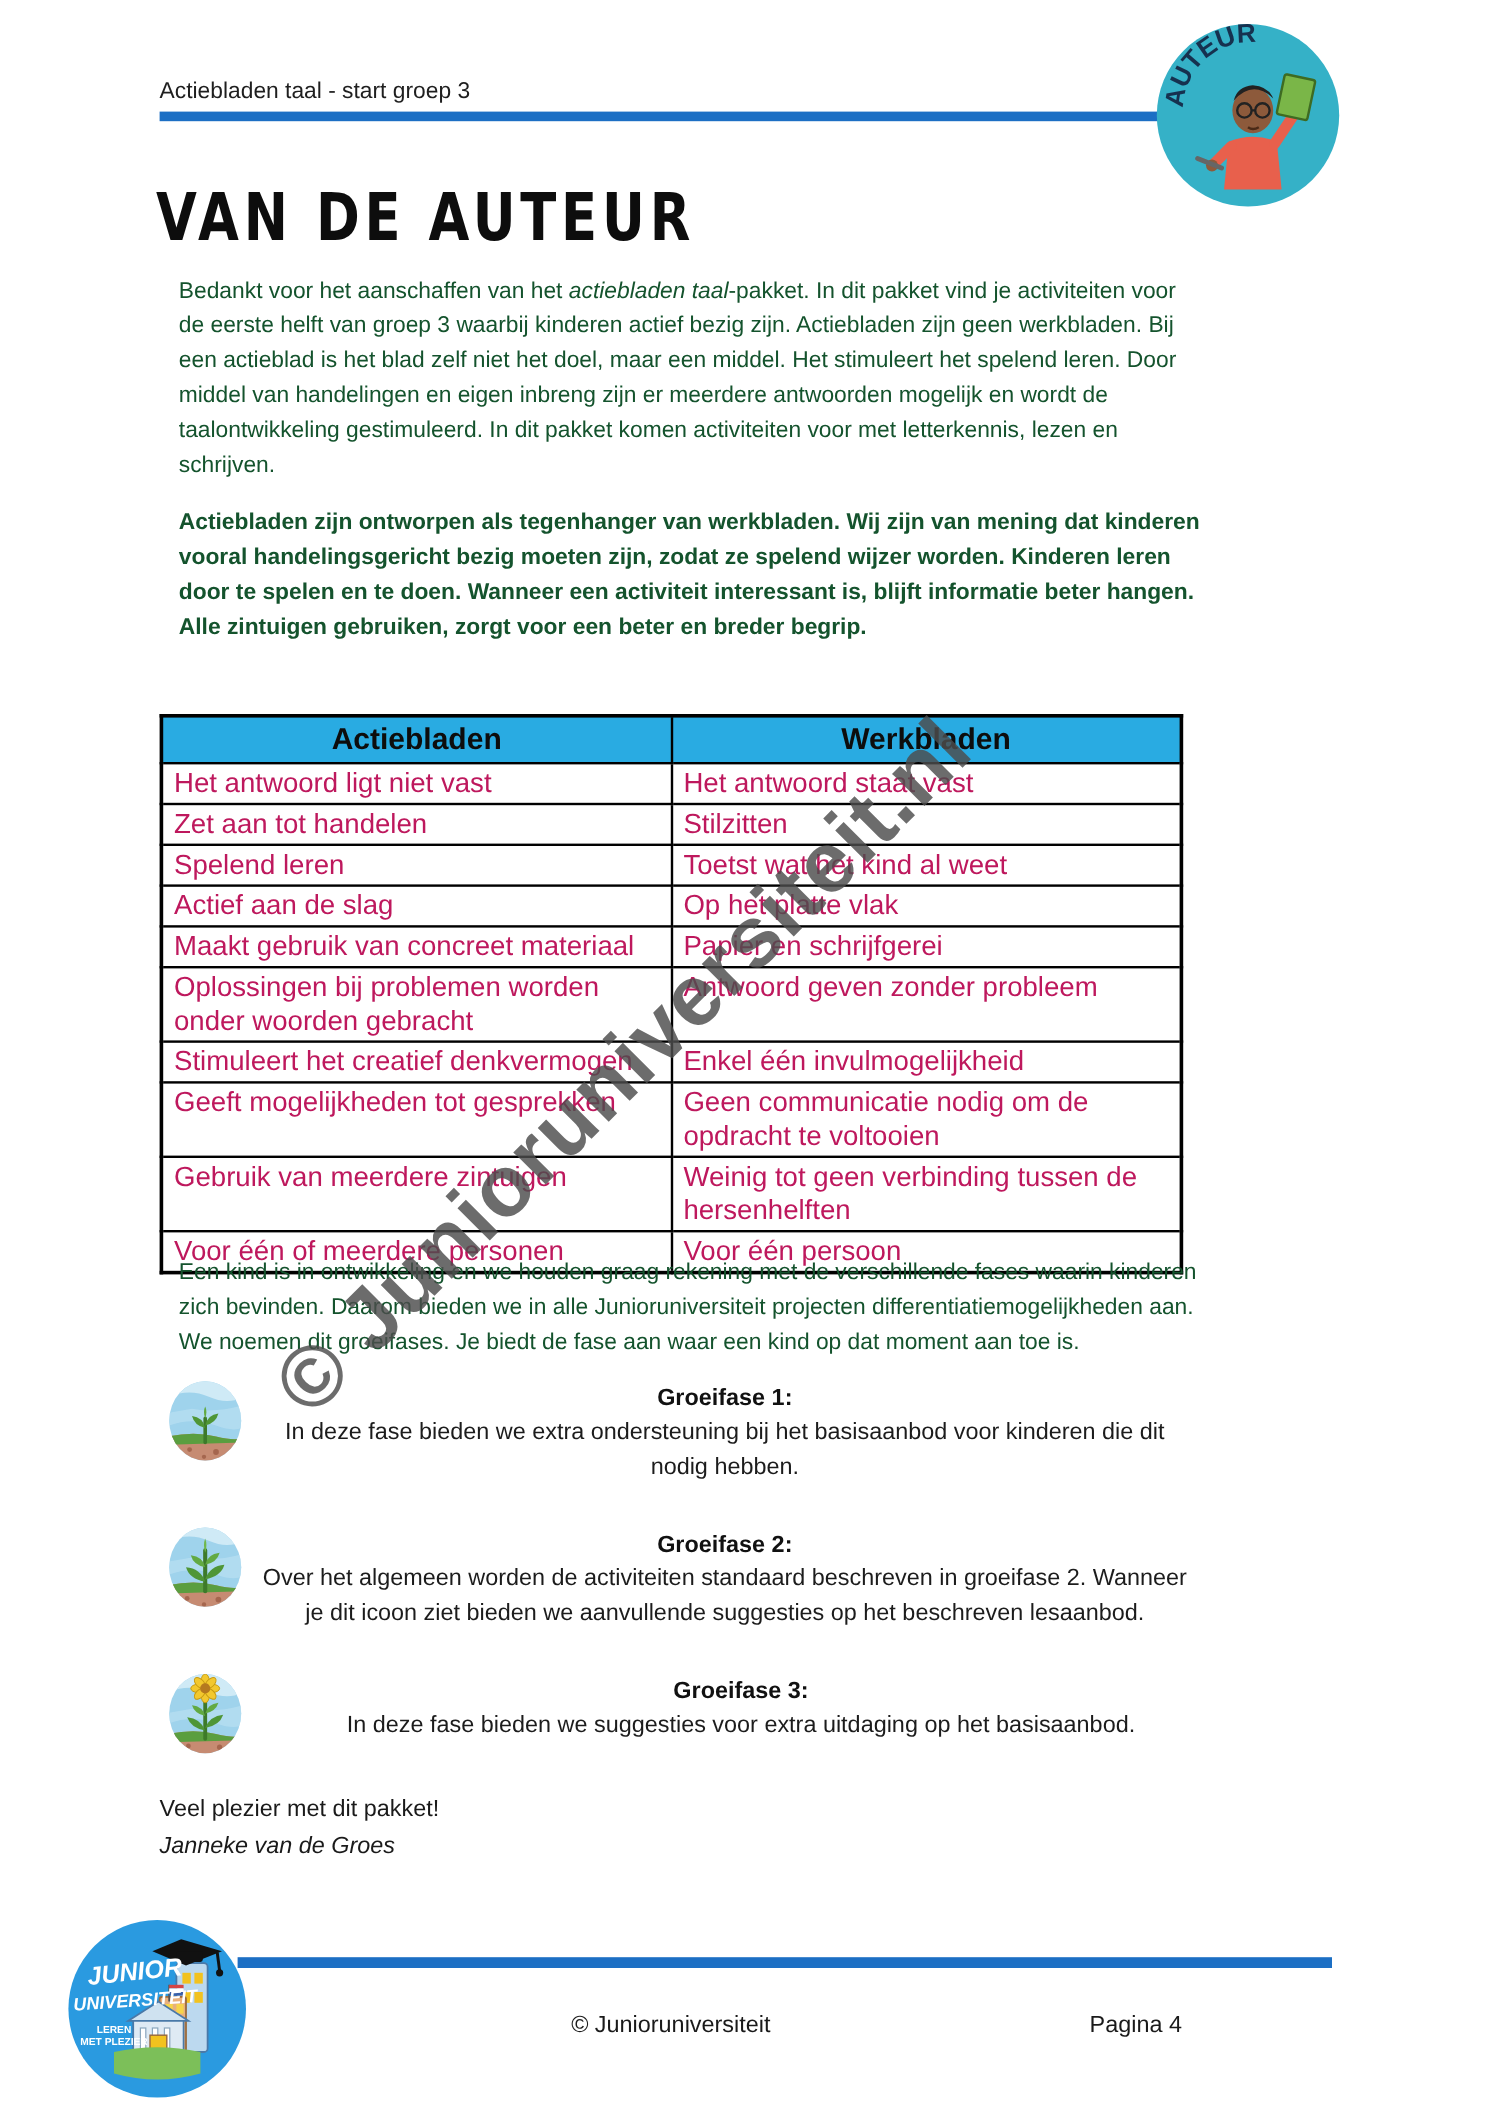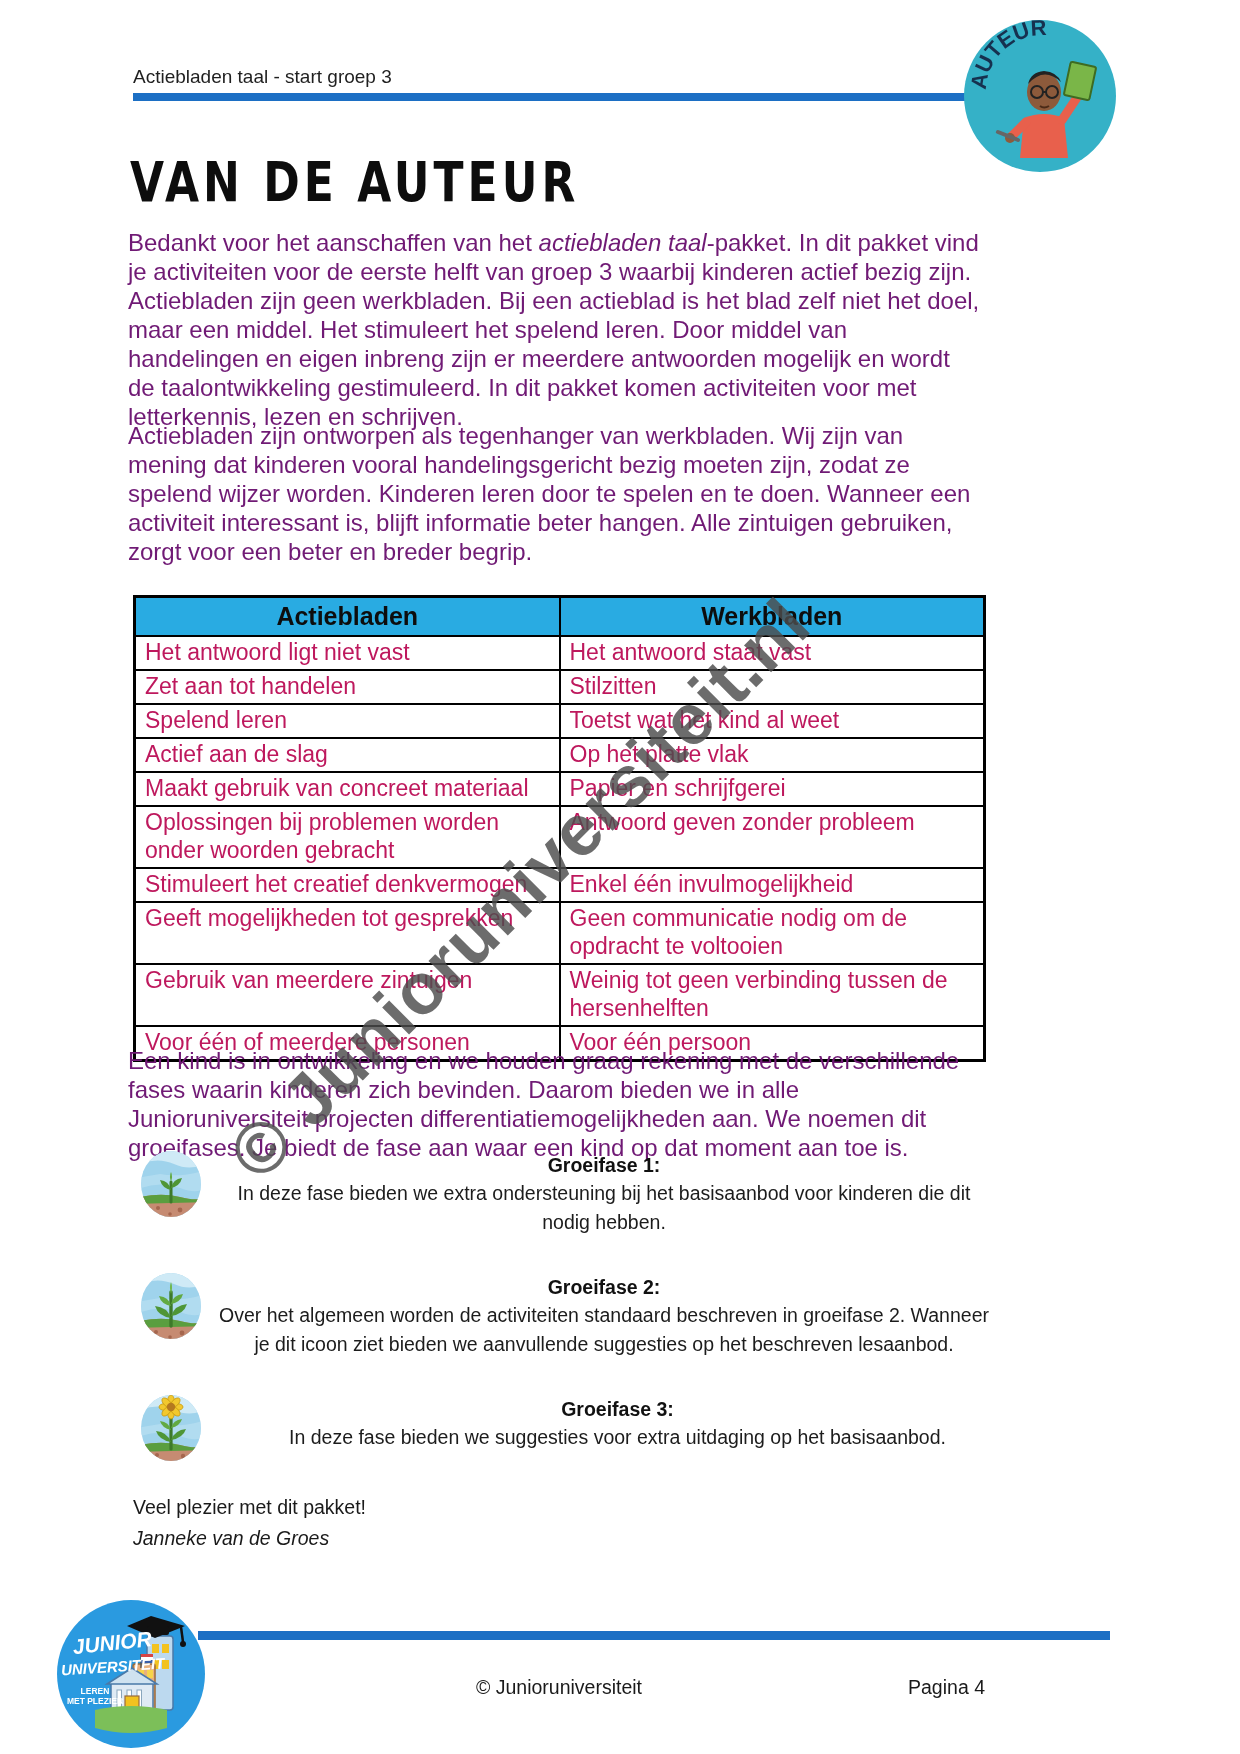--- a/index.html
+++ b/index.html
@@ -21,23 +21,23 @@
   
   .page-title {
     position: absolute; left: 130px; top: 150px;
     font-family: "DejaVu Sans", sans-serif;
     font-size: 44px; font-weight: 900; letter-spacing: 4px;
     transform: scaleY(1.25); transform-origin: left top;
     color: #0d0d0d; white-space: nowrap;
   }
 
   
-  .para { position: absolute; left: 128px; width: 852px; font-size: 24px; line-height: 29px; color: #701a75; }
+  .para { position: absolute; left: 149px; width: 852px; font-size: 19px; line-height: 29px; color: #14532d; }
   .p1 { top: 228px; }
-  .p2 { top: 421px; }
+  .p2 { top: 421px; font-weight: bold; }
   .p3 { top: 1046px; }
   .italic { font-style: italic; }
 
   
   .cmp-table-wrap { position: absolute; left: 133px; top: 595px; width: 853px; }
   table.cmp { width: 100%; border-collapse: collapse; table-layout: fixed; border: 3px solid #000; }
   table.cmp th {
     background: #29abe2; color: #0d0d0d; font-size: 25px; font-weight: bold;
     text-align: center; padding: 4px 6px; border: 2px solid #000;
   }

